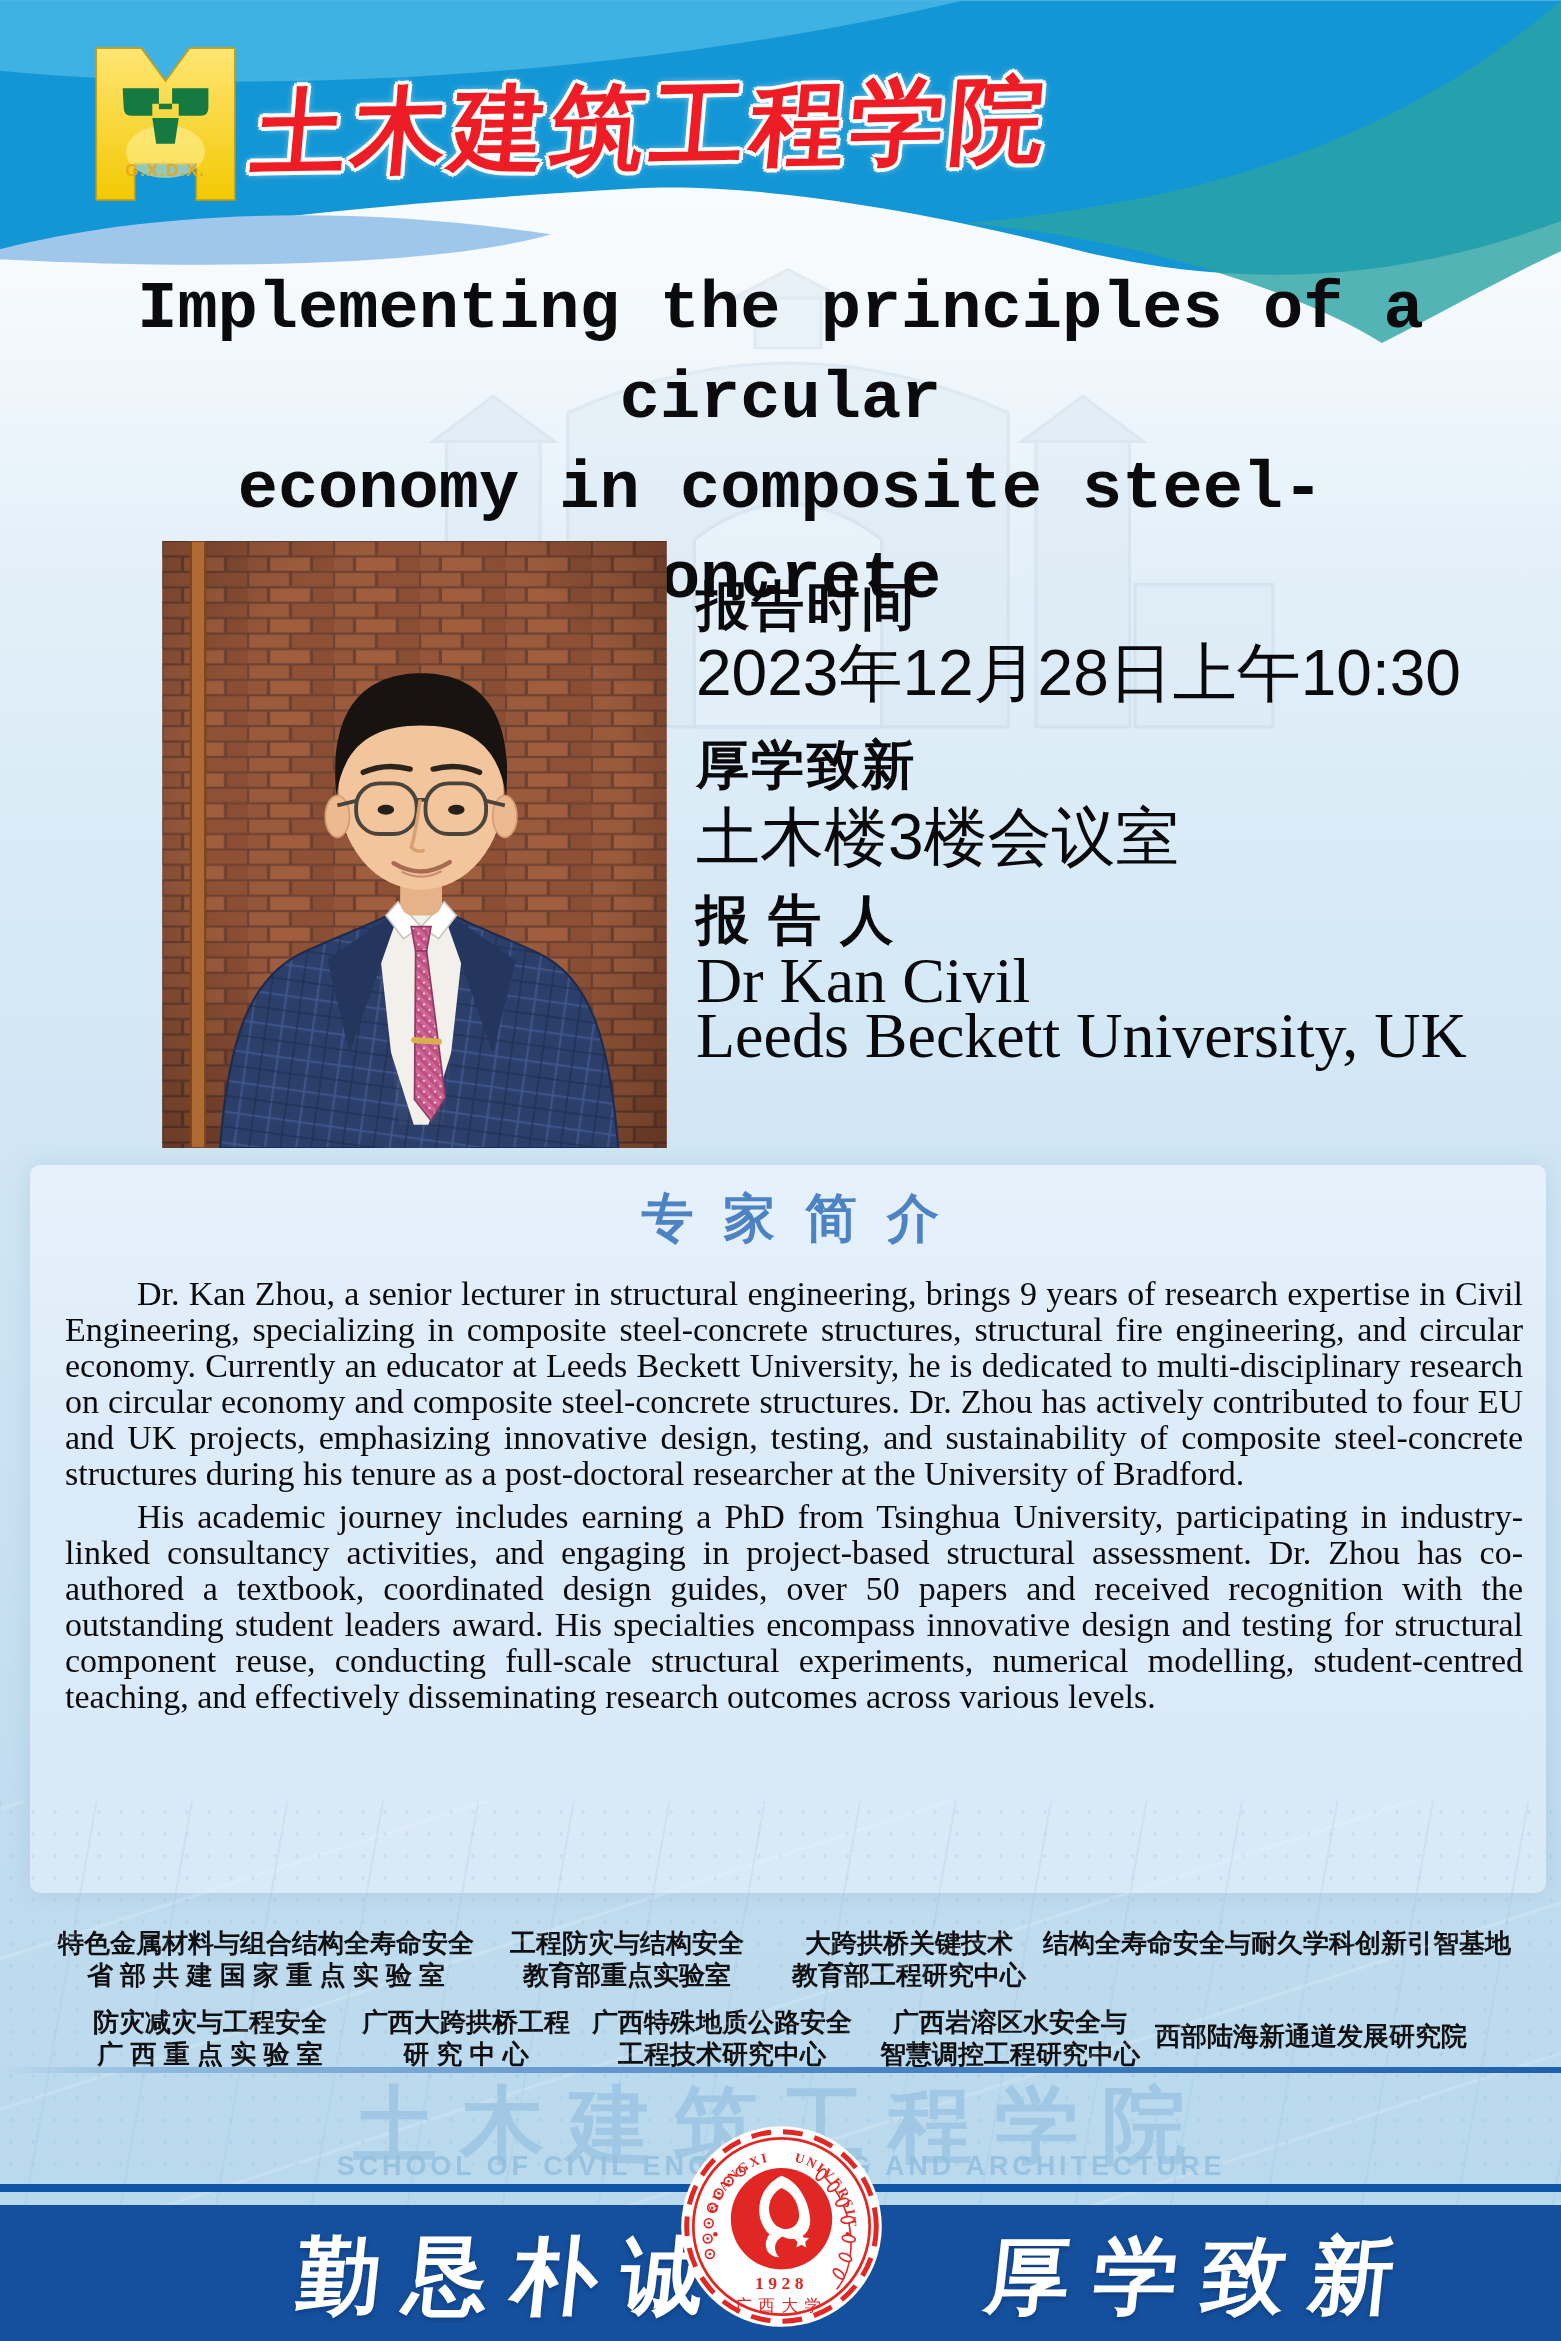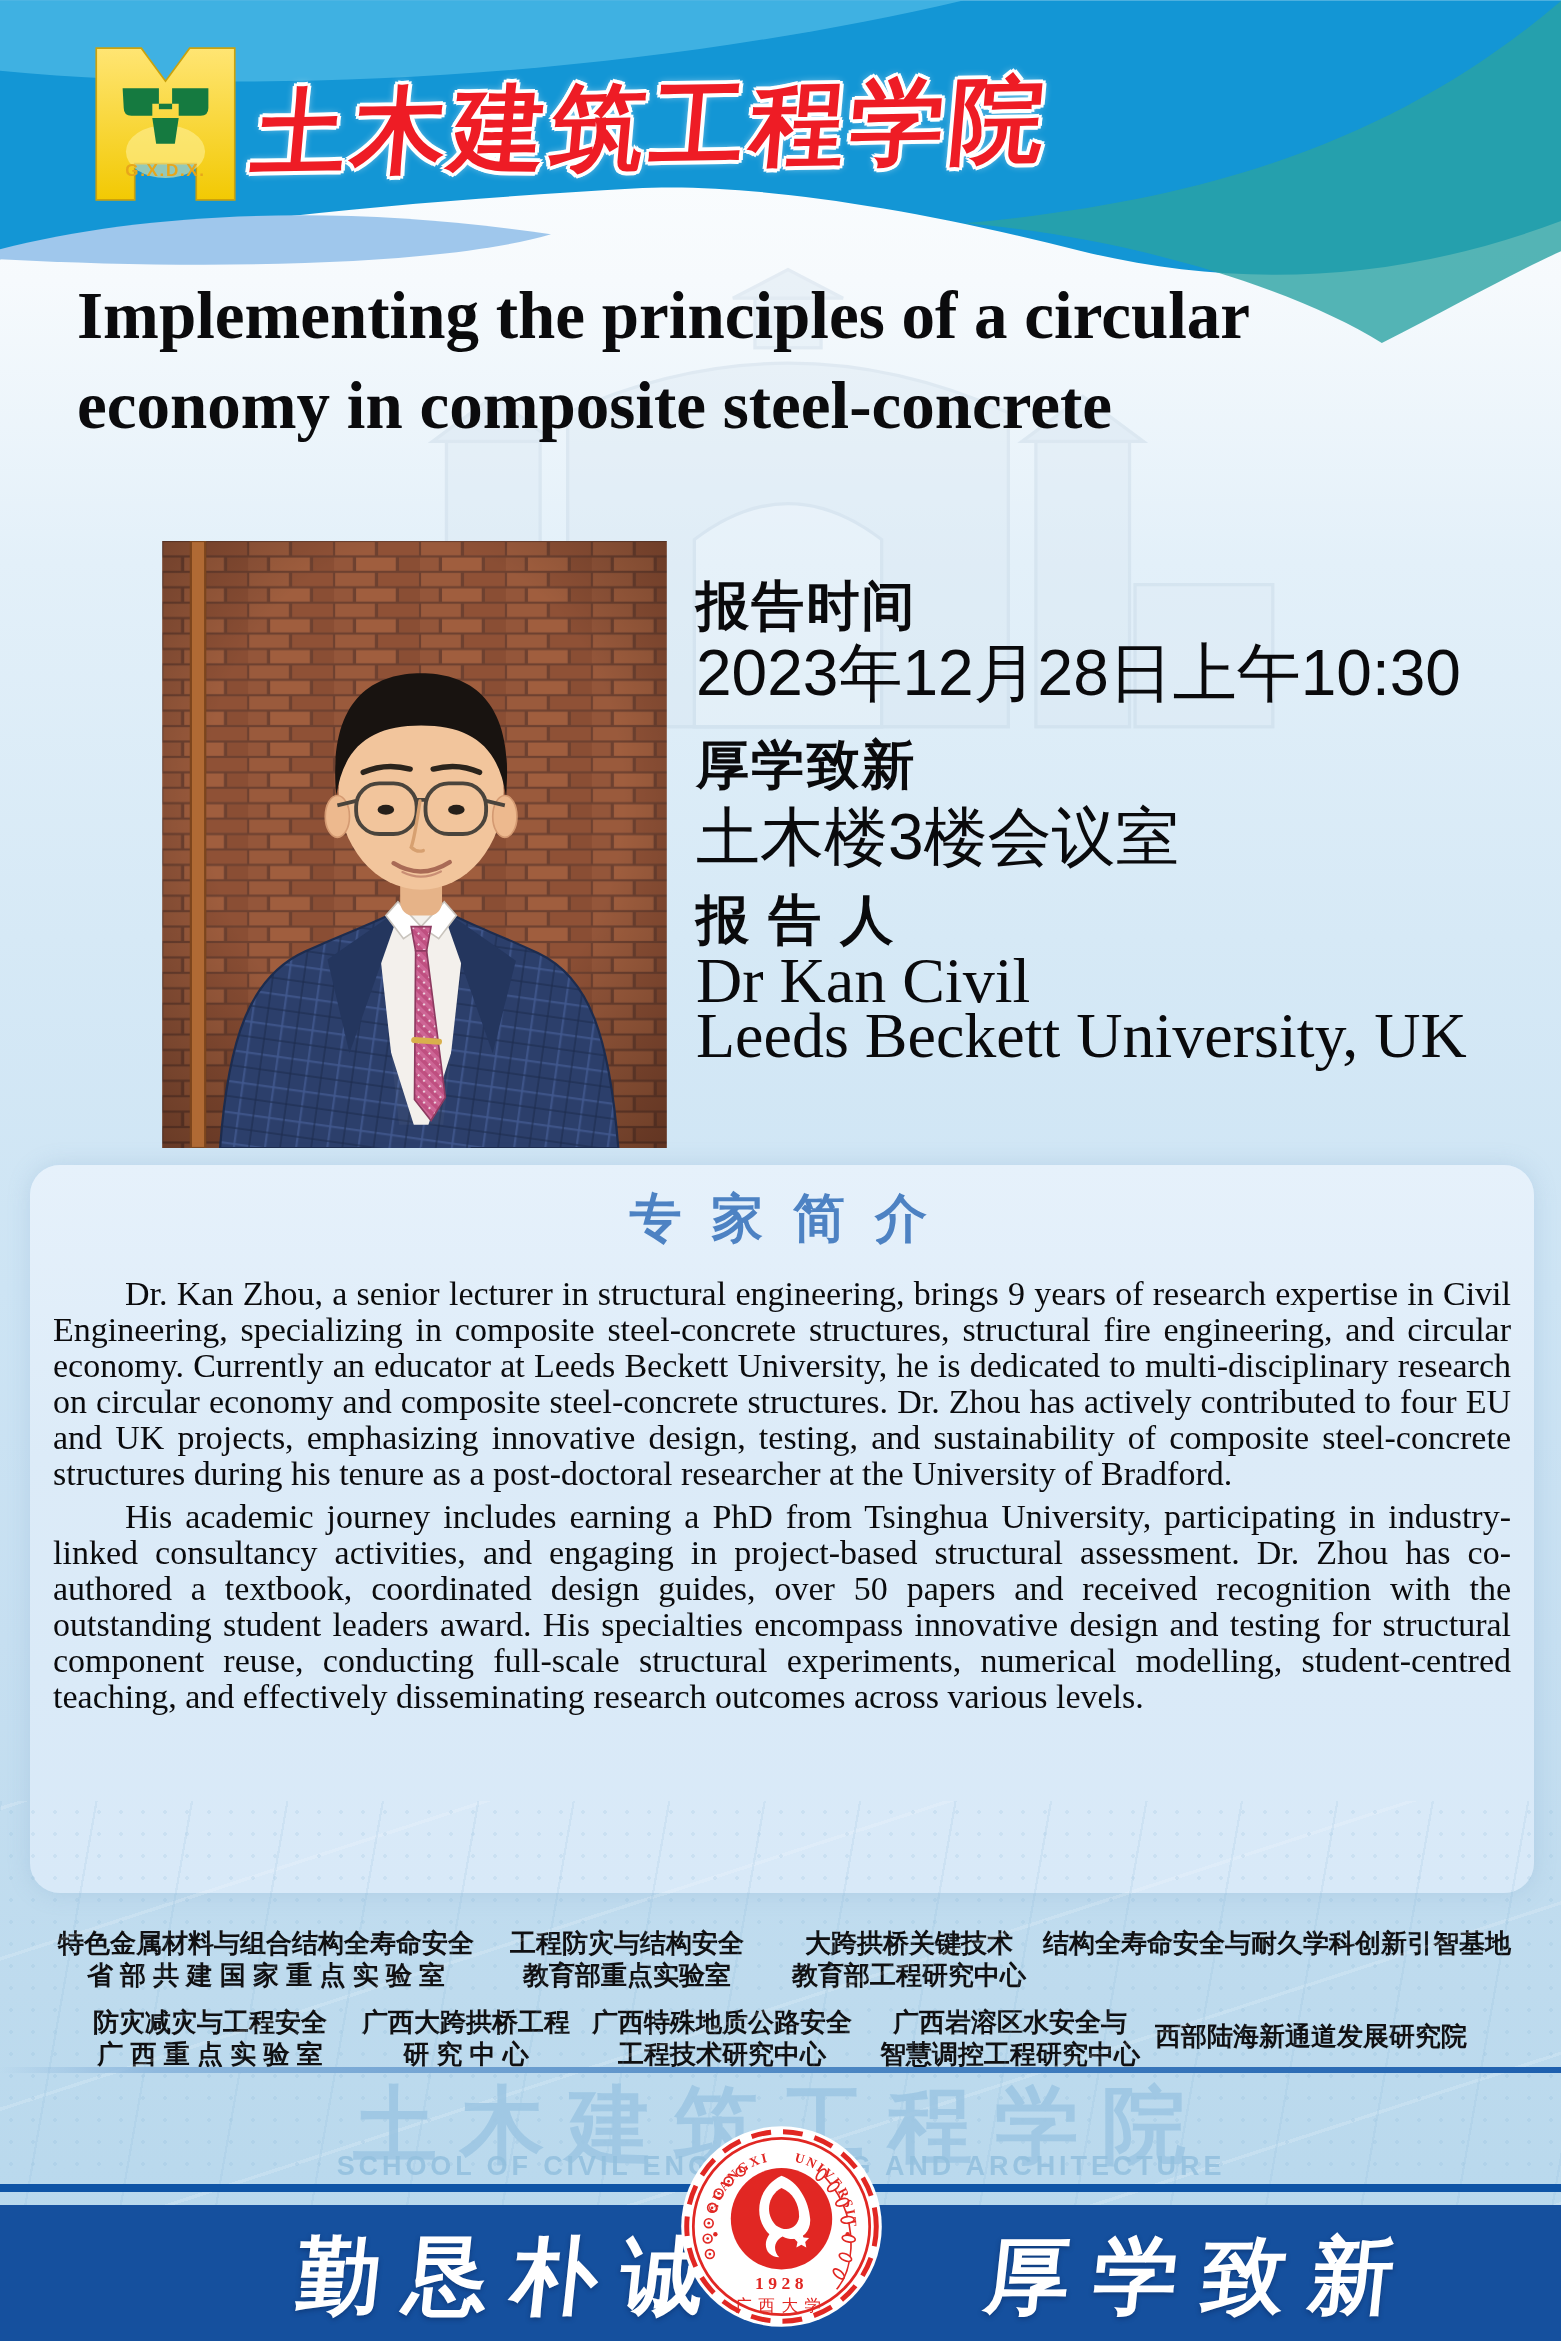--- a/index.html
+++ b/index.html
@@ -11,34 +11,34 @@
   .hdr{position:absolute;left:0;top:0;width:1562px;height:364px;}
   .logo{position:absolute;left:88px;top:35px;width:155px;height:177px;}
   .school-name{position:absolute;left:253px;top:65px;width:661px;white-space:nowrap;
         font-size:94px;font-weight:900;color:#ee1c25;letter-spacing:5.5px;
         font-family:"Liberation Serif","DejaVu Serif",serif;
         transform:skewX(-6deg) rotate(-1deg);
         text-shadow:-3.9px 0 0 #fff,3.9px 0 0 #fff,0 -3.9px 0 #fff,0 3.9px 0 #fff,
                     -2.8px -2.8px 0 #fff,2.8px -2.8px 0 #fff,-2.8px 2.8px 0 #fff,2.8px 2.8px 0 #fff,0 0 10px #fff;}
   .gate{position:absolute;left:237px;top:231px;width:1102px;height:639px;opacity:.33;}
   
-  .title{position:absolute;left:77px;top:270px;width:1407px;
-         font-family:Liberation Serif, serif;font-weight:700;
+  .title{position:absolute;left:77px;top:264px;width:1407px;text-align:center;
+         font-family:Liberation Mono, monospace;font-weight:700;
          font-size:67px;line-height:90px;color:#0b0b0d;}
   
   .photo{position:absolute;left:162px;top:541px;width:505px;height:607px;}
   
   .info{position:absolute;left:696px;top:0;width:826px;color:#0a0a0c;}
   .ilabel{position:absolute;font-size:53px;font-weight:900;letter-spacing:2.2px;white-space:nowrap;}
   .ivalue{position:absolute;font-size:64px;font-weight:400;white-space:nowrap;}
   .ivalue.lat{font-family:"Liberation Serif","DejaVu Serif",serif;}
   
-  .bio-panel{position:absolute;left:30px;top:1165px;width:1504px;height:728px;border-radius:30px;
+  .bio-panel{position:absolute;left:30px;top:1165px;width:1504px;height:728px;border-radius:10px;
              background:linear-gradient(180deg,#e6f1fb 0%,#dcebf8 40%,#d8e9f8 100%);
-             box-shadow:0 0 22px rgba(120,160,200,.25);}
+             box-shadow:0 0 22px rgba(120,160,200,.25);padding-left:12px;}
   .bio-heading{margin-top:19px;text-align:center;font-size:52px;font-weight:900;
                color:#4d82c3;letter-spacing:7.7px;}
   .bio-text{margin:22px 23px 0 23px;font-family:"Liberation Serif","DejaVu Serif",serif;
             font-size:34px;line-height:36px;text-align:justify;color:#0b0b0d;}
   .bio-text p{margin:0 0 7.2px 0;text-indent:72px;}
   
   .lab{position:absolute;transform:translateX(-50%);text-align:center;white-space:nowrap;
        font-size:26px;line-height:32px;font-weight:700;color:#101012;}
   
   .btm-texture{position:absolute;left:0;top:1801px;width:1562px;height:404px;opacity:.45;

